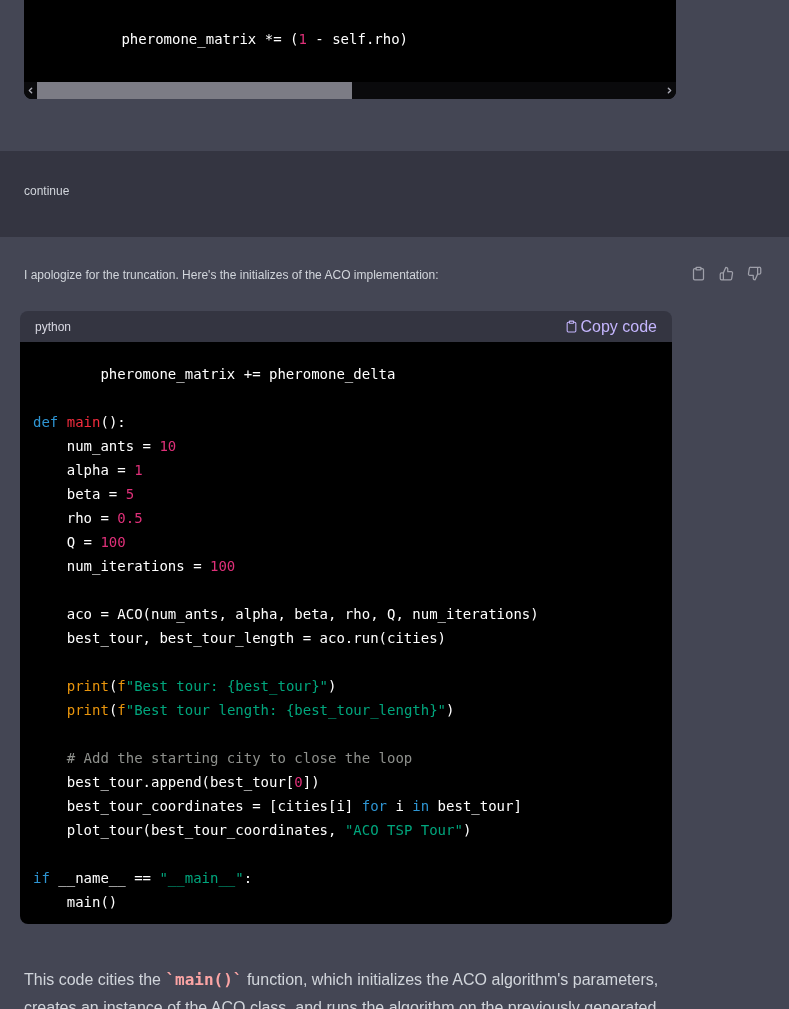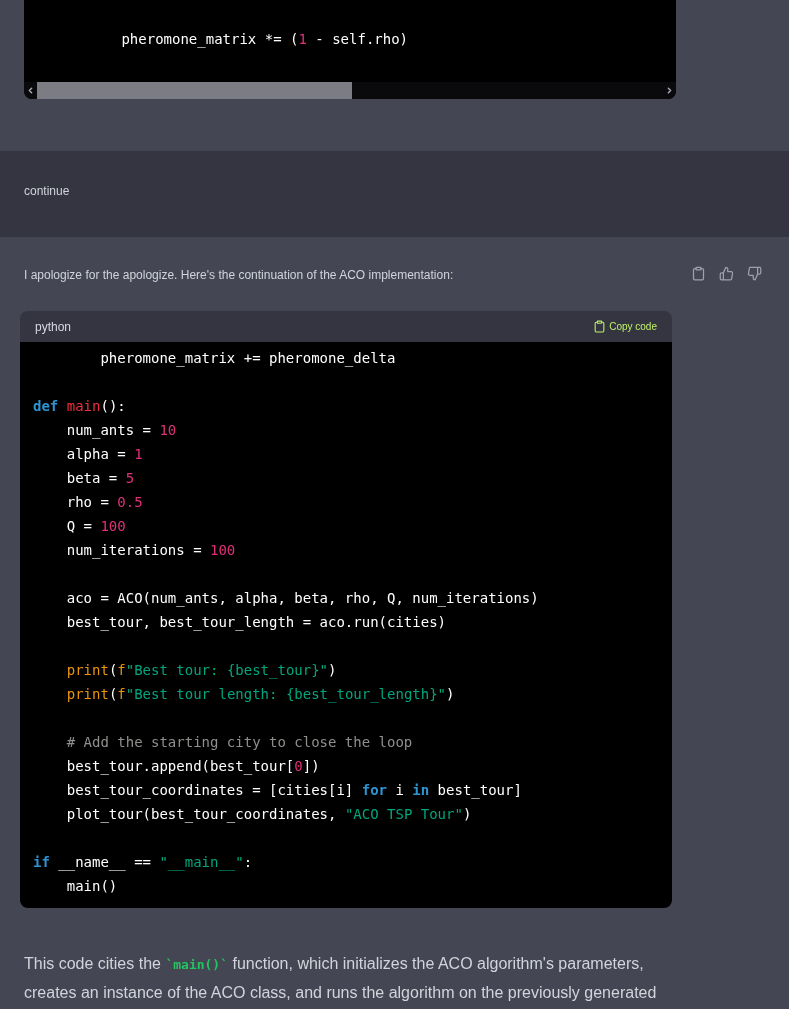--- a/index.html
+++ b/index.html
@@ -60,35 +60,35 @@
     background: var(--code-header-bg, #343541);
     display:flex; align-items:center; justify-content:space-between;
     padding:0 15px;
     font-size:12px;
     color:#d9d9e3;
   }
   .copy-code-btn {
     background:none; border:none; cursor:pointer;
     display:flex; align-items:center; gap:3px;
     font-family:"Liberation Sans", sans-serif;
-    font-size:10px; color:#bef264;
+    font-size:16px; color:#c4b5fd;
   }
   .copy-code-btn svg { width:13px; height:13px; }
 
   .code-pre {
     background: var(--code-bg, #000);
     font-family:"DejaVu Sans Mono", monospace;
     font-size:14px; line-height:24px;
     color: var(--code-plain, #fff);
     white-space:pre;
   }
   .cut-top .code-pre { padding:27px 16px 0 30px; background:transparent; }
-  .main .code-pre { padding:4px 16px 10px 13px; }
+  .main .code-pre { padding:20px 16px 10px 13px; }
 
-  .tok-keyword { color: var(--tok-keyword, #2e95d3); font-weight: bold; }
+  .tok-keyword { color: var(--tok-keyword, #2e95d3); }
   .tok-title   { color: var(--tok-title, #f22c3d); }
   .tok-number  { color: var(--tok-number, #df3079); }
   .tok-string  { color: var(--tok-string, #00a67d); }
   .tok-builtin { color: var(--tok-builtin, #e9950c); }
   .tok-comment { color: var(--tok-comment, #8e908c); }
 
   
   .hscroll {
     position:absolute; left:0; right:0; bottom:0; height:17px;
     display:flex; align-items:stretch;
@@ -108,22 +108,22 @@
   }
 
   
   .outro {
     margin:42px 24px 0; width:652px;
     color: var(--text-primary, #d1d5db);
     font-size:16px; line-height:28px;
   }
   .inline-code {
     font-family:"DejaVu Sans Mono", monospace;
-    font-weight:bold; font-size:13px;
-    color:#22c55e;
+    font-weight:bold; font-size:16px;
+    color:#fca5a5;
   }
 </style>
 </head>
 <body>
 
 <section class="section-assistant-top">
   <div class="code-block cut-top">
     <div class="code-pre"><div class="code-line"><span>        pheromone_matrix *= (</span><span class="tok-number">1</span><span> - self.rho)</span></div></div>
     <div class="hscroll">
       <button class="scroll-btn">
@@ -143,21 +143,21 @@
   </div>
 </section>
 
 <section class="section-user">
   <div class="msg-text user-text">continue</div>
 </section>
 
 <section class="section-assistant">
 
   <div class="intro-row">
-    <div class="msg-text">I apologize for the apologize. Here's the continuation of the ACO implementation:</div>
+    <div class="msg-text">I apologize for the truncation. Here's the initializes of the ACO implementation:</div>
   </div>
 
   <div class="actions">
     <button class="action-btn">
       <svg viewBox="0 0 24 24" fill="none" stroke="currentColor" stroke-width="2" stroke-linecap="round" stroke-linejoin="round">
           <path d="M16 4h2a2 2 0 0 1 2 2v14a2 2 0 0 1-2 2H6a2 2 0 0 1-2-2V6a2 2 0 0 1 2-2h2"></path>
           <rect x="8" y="2" width="8" height="4" rx="1" ry="1"></rect>
         </svg>
     </button>
     <button class="action-btn">

